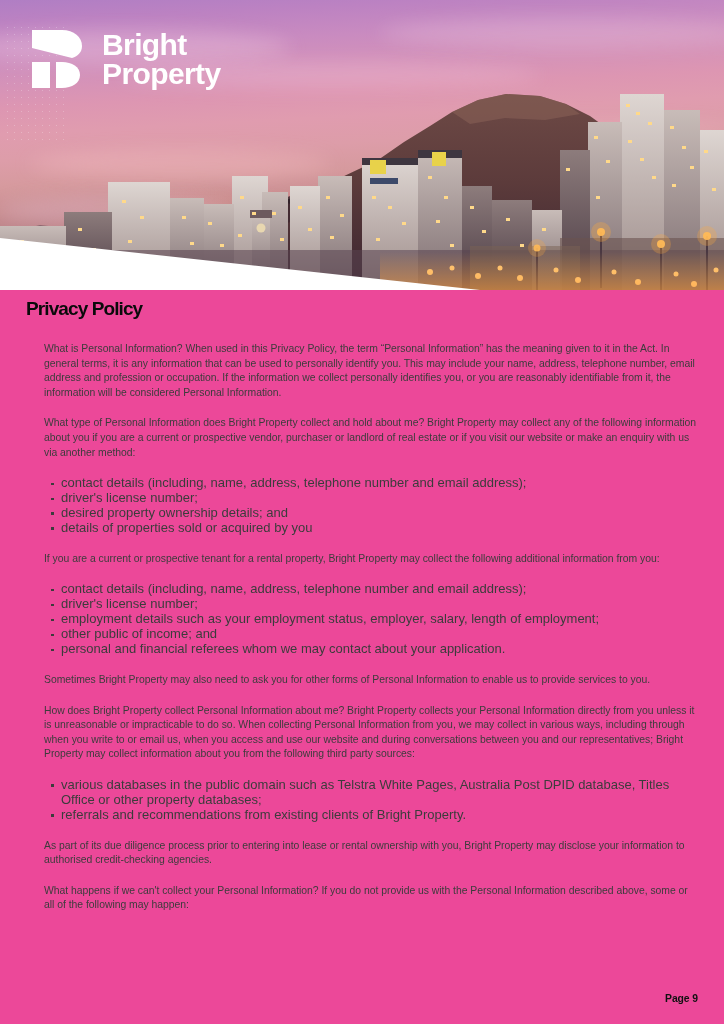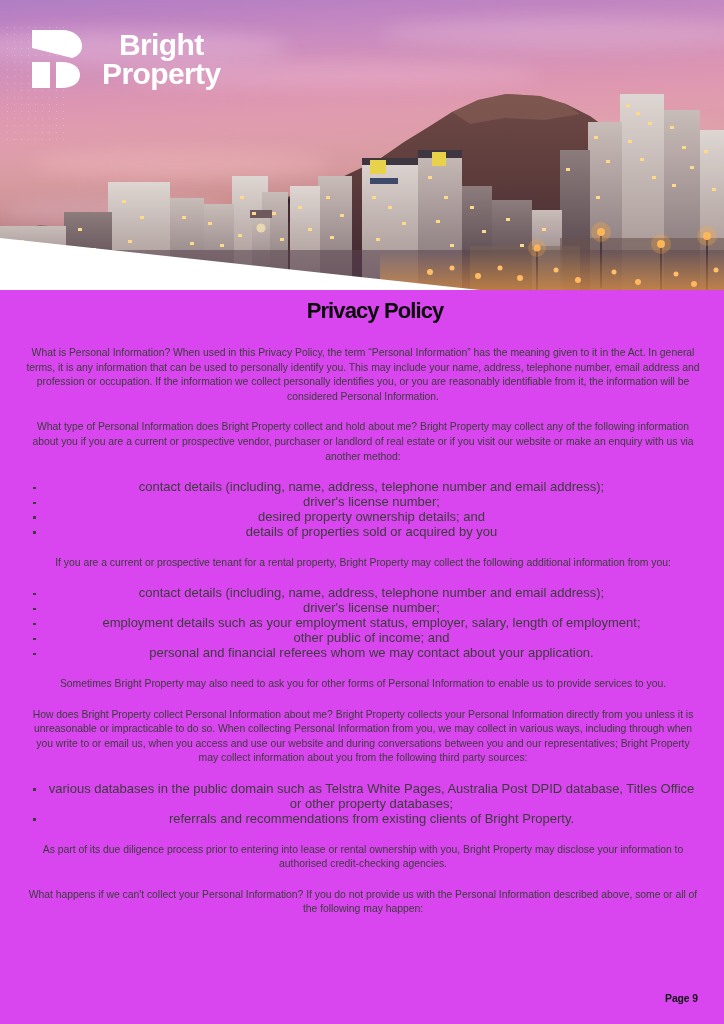--- a/index.html
+++ b/index.html
@@ -10,23 +10,22 @@
   }
   body {
     font-family: "Liberation Sans", sans-serif;
     -webkit-font-smoothing: antialiased;
   }
   .page {
     position: relative;
     width: 724px;
     height: 1024px;
     overflow: hidden;
-    background: #d946ef;
+    background: #ec4899;
     margin: 0 auto;
-    text-align: center;
   }
 
   
   .hero {
     position: absolute;
     left: 0; top: 0;
     width: 724px;
     height: 290px;
     overflow: hidden;
   }
@@ -118,28 +117,29 @@
   
   .content {
     position: absolute;
     left: 0;
     top: 290px;
     width: 724px;
   }
   .title {
     margin: 0;
     padding: 8px 0 0 26px;
-    font-size: 22px;
+    font-size: 19px;
     font-weight: 700;
     letter-spacing: -0.9px;
     color: #0a0a0a;
   }
   .body {
     padding: 22px 24px 0 26px;
     color: #3b3b3b;
+    margin-left: 18px;
   }
   p.para {
     margin: 0 0 16px 0;
     font-size: 10.4px;
     line-height: 14.6px;
     color: #3c3c3c;
     letter-spacing: -0.02px;
   }
   ul.blist {
     margin: 0 0 16px 0;

